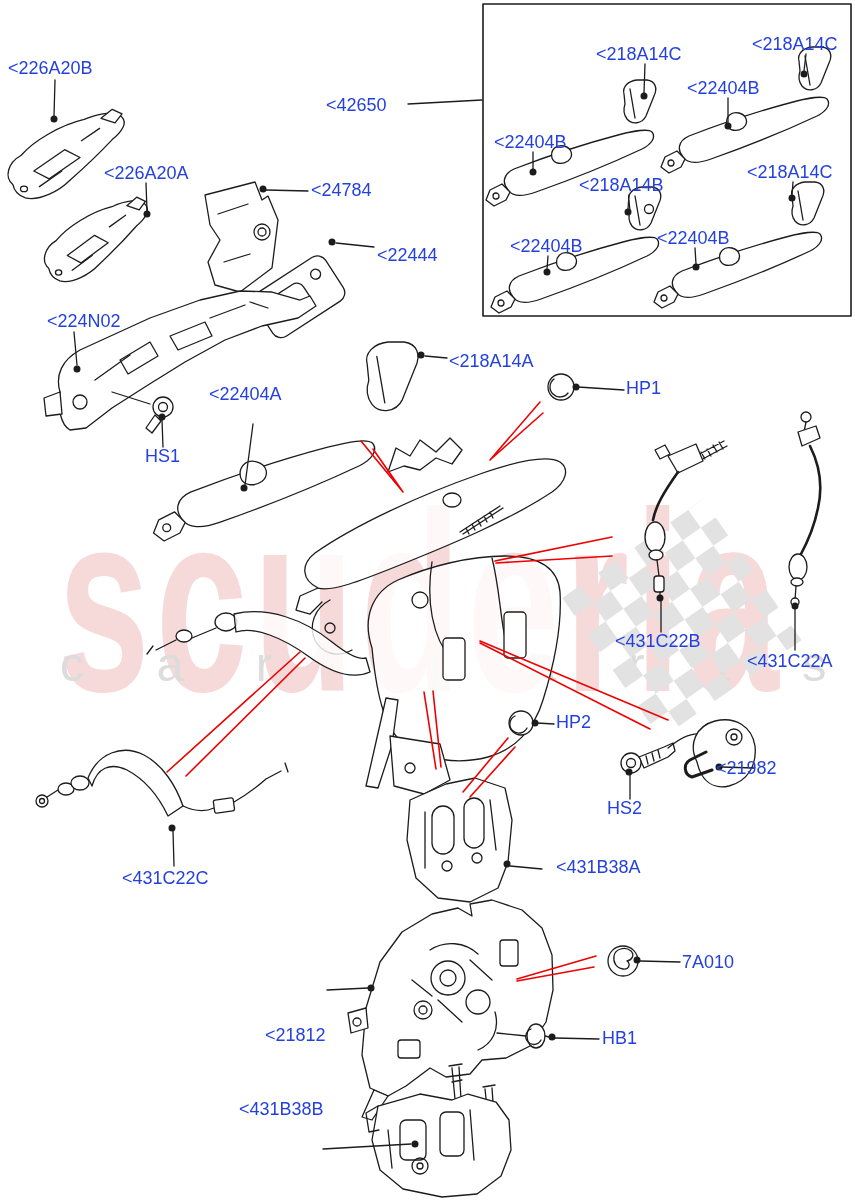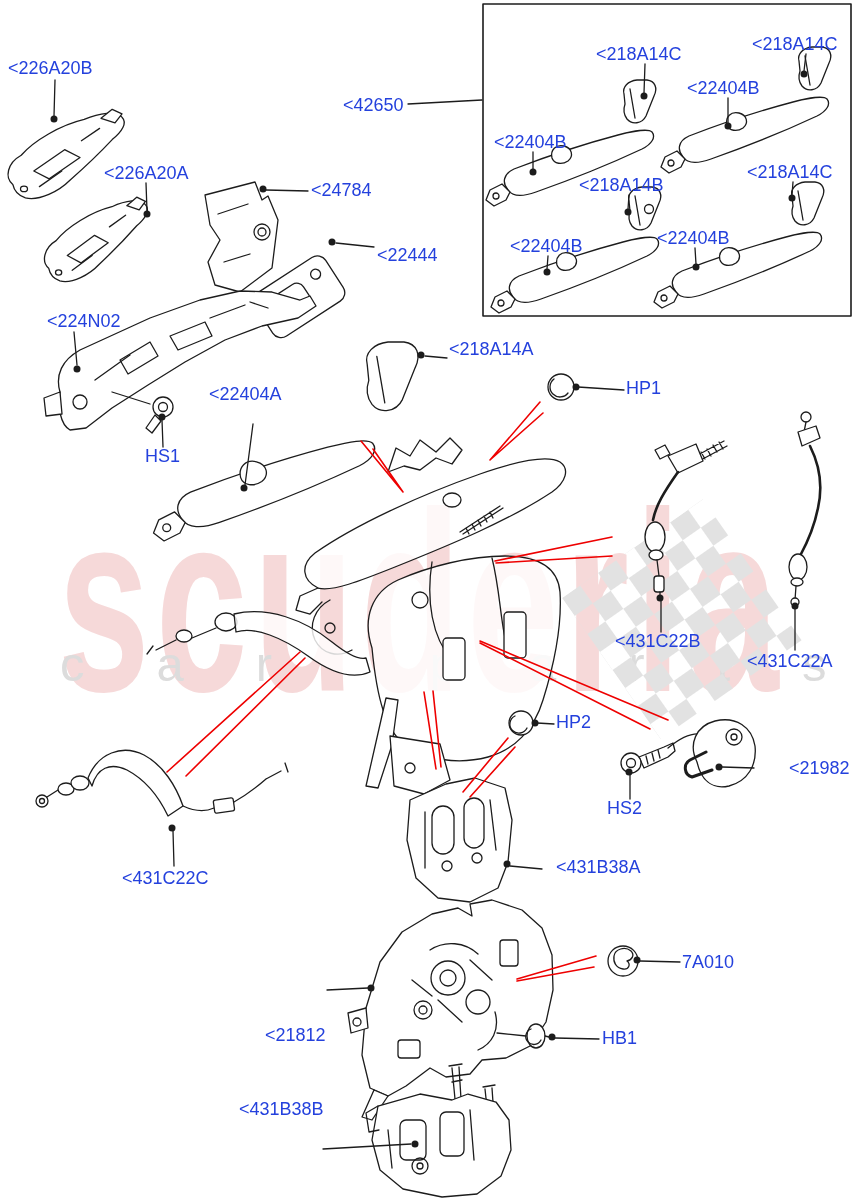--- a/index.html
+++ b/index.html
@@ -337,41 +337,41 @@
       <path class="ln" d="M640,961 L680,962"></path>
         <circle class="dot" cx="637" cy="960" r="3.5"></circle>
       <path class="ln" d="M555,1038 L599,1039"></path>
         <circle class="dot" cx="552" cy="1037" r="3.5"></circle>
       <path class="ln" d="M323,1149 L411,1144"></path>
         <circle class="dot" cx="415" cy="1144" r="3.5"></circle>
     </g>
   </svg>
 
   <div class="lbl" style="left:8px;top:59px">&lt;226A20B</div>
-  <div class="lbl" style="left:343px;top:96px">&lt;42650</div>
+  <div class="lbl" style="left:326px;top:96px">&lt;42650</div>
   <div class="lbl" style="left:596px;top:45px">&lt;218A14C</div>
   <div class="lbl" style="left:752px;top:35px">&lt;218A14C</div>
   <div class="lbl" style="left:687px;top:79px">&lt;22404B</div>
   <div class="lbl" style="left:494px;top:133px">&lt;22404B</div>
   <div class="lbl" style="left:104px;top:164px">&lt;226A20A</div>
   <div class="lbl" style="left:311px;top:181px">&lt;24784</div>
   <div class="lbl" style="left:579px;top:176px">&lt;218A14B</div>
   <div class="lbl" style="left:747px;top:163px">&lt;218A14C</div>
   <div class="lbl" style="left:377px;top:246px">&lt;22444</div>
   <div class="lbl" style="left:510px;top:237px">&lt;22404B</div>
   <div class="lbl" style="left:657px;top:229px">&lt;22404B</div>
   <div class="lbl" style="left:47px;top:312px">&lt;224N02</div>
-  <div class="lbl" style="left:449px;top:340px">&lt;218A14A</div>
+  <div class="lbl" style="left:449px;top:352px">&lt;218A14A</div>
   <div class="lbl" style="left:626px;top:379px">HP1</div>
   <div class="lbl" style="left:209px;top:385px">&lt;22404A</div>
   <div class="lbl" style="left:145px;top:447px">HS1</div>
   <div class="lbl" style="left:615px;top:632px">&lt;431C22B</div>
   <div class="lbl" style="left:747px;top:652px">&lt;431C22A</div>
   <div class="lbl" style="left:556px;top:713px">HP2</div>
-  <div class="lbl" style="left:789px;top:759px">&lt;21982</div>
+  <div class="lbl" style="left:716px;top:759px">&lt;21982</div>
   <div class="lbl" style="left:607px;top:799px">HS2</div>
   <div class="lbl" style="left:556px;top:858px">&lt;431B38A</div>
   <div class="lbl" style="left:122px;top:869px">&lt;431C22C</div>
   <div class="lbl" style="left:265px;top:1026px">&lt;21812</div>
   <div class="lbl" style="left:682px;top:953px">7A010</div>
   <div class="lbl" style="left:602px;top:1029px">HB1</div>
   <div class="lbl" style="left:239px;top:1100px">&lt;431B38B</div>
 </div>
 
 </body></html>

